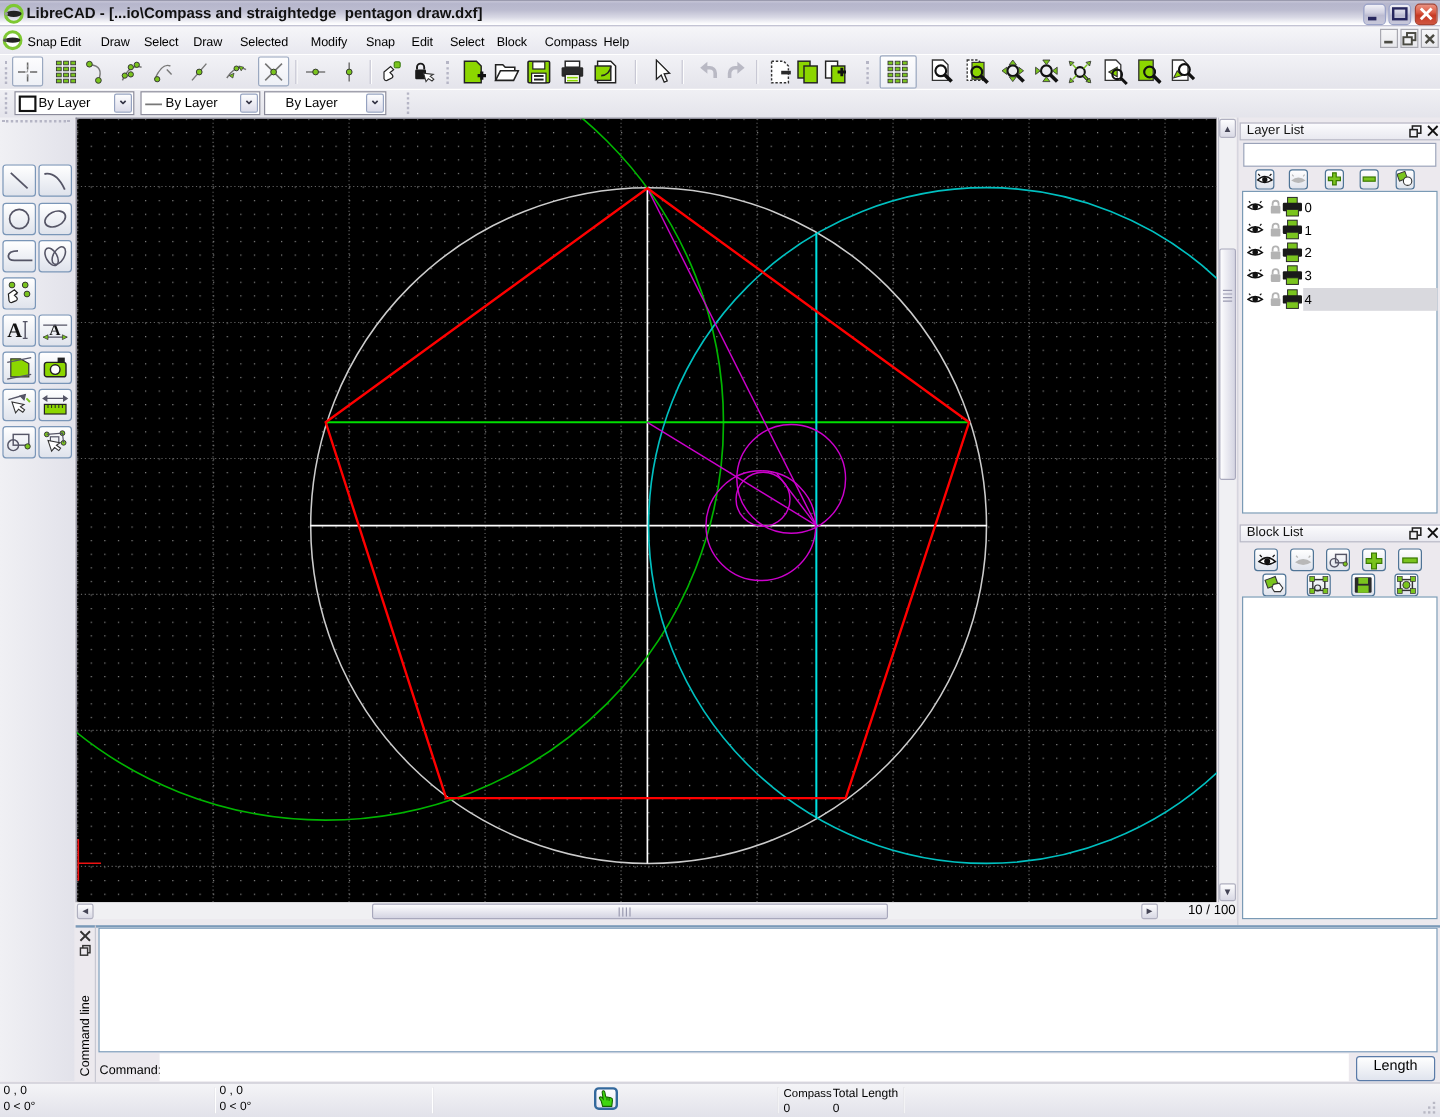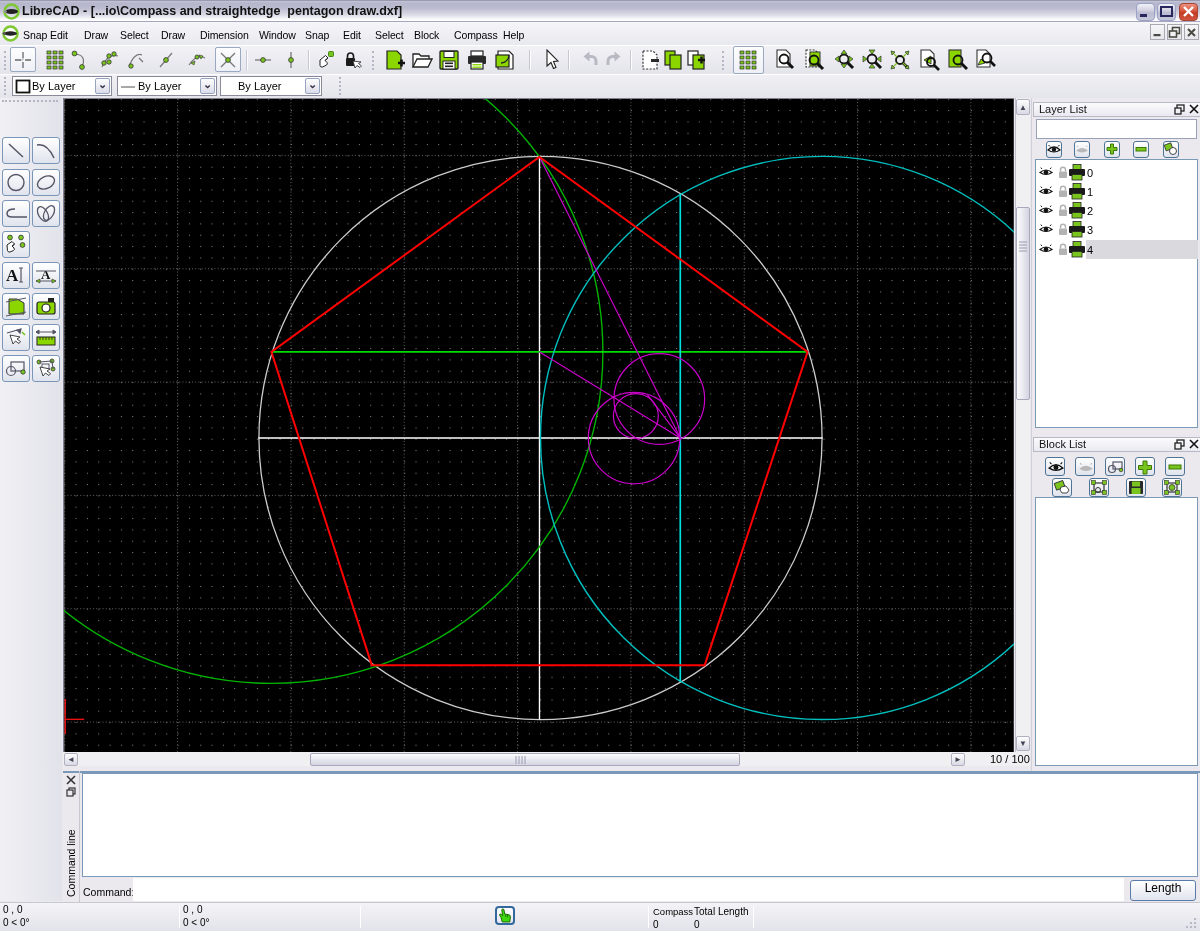--- a/index.html
+++ b/index.html
@@ -74,22 +74,22 @@
  <circle cx="8.5" cy="8.5" r="5.5" fill="#fff"></circle>
  <circle cx="8.5" cy="8.5" r="7" fill="none" stroke="#7ec832" stroke-width="2.6"></circle>
  <path d="M2 8.5 A 6.5 2.2 0 0 0 15 8.5 A 6.5 2.2 0 0 0 2 8.5 Z" fill="#222"></path>
  <circle cx="2.2" cy="8.5" r="1.5" fill="#555"></circle>
 </svg>
 <div class="abs menuitem" style="left:23px">Snap</div>
 <div class="abs menuitem" style="left:50px">Edit</div>
 <div class="abs menuitem" style="left:84px">Draw</div>
 <div class="abs menuitem" style="left:120px">Select</div>
 <div class="abs menuitem" style="left:161px">Draw</div>
-<div class="abs menuitem" style="left:200px">Dimension</div>
-<div class="abs menuitem" style="left:259px">Window</div>
+<div class="abs menuitem" style="left:200px">Selected</div>
+<div class="abs menuitem" style="left:259px">Modify</div>
 <div class="abs menuitem" style="left:305px">Snap</div>
 <div class="abs menuitem" style="left:343px">Edit</div>
 <div class="abs menuitem" style="left:375px">Select</div>
 <div class="abs menuitem" style="left:414px">Block</div>
 <div class="abs menuitem" style="left:454px">Compass</div>
 <div class="abs menuitem" style="left:503px">Help</div>
 <div class="abs mdibtn" style="left:1150px"><svg width="13" height="14">
         <rect x="2.5" y="9" width="7" height="2.2" fill="#4a4a42"></rect>
       </svg></div>
 <div class="abs mdibtn" style="left:1167px"><svg width="13" height="14">

